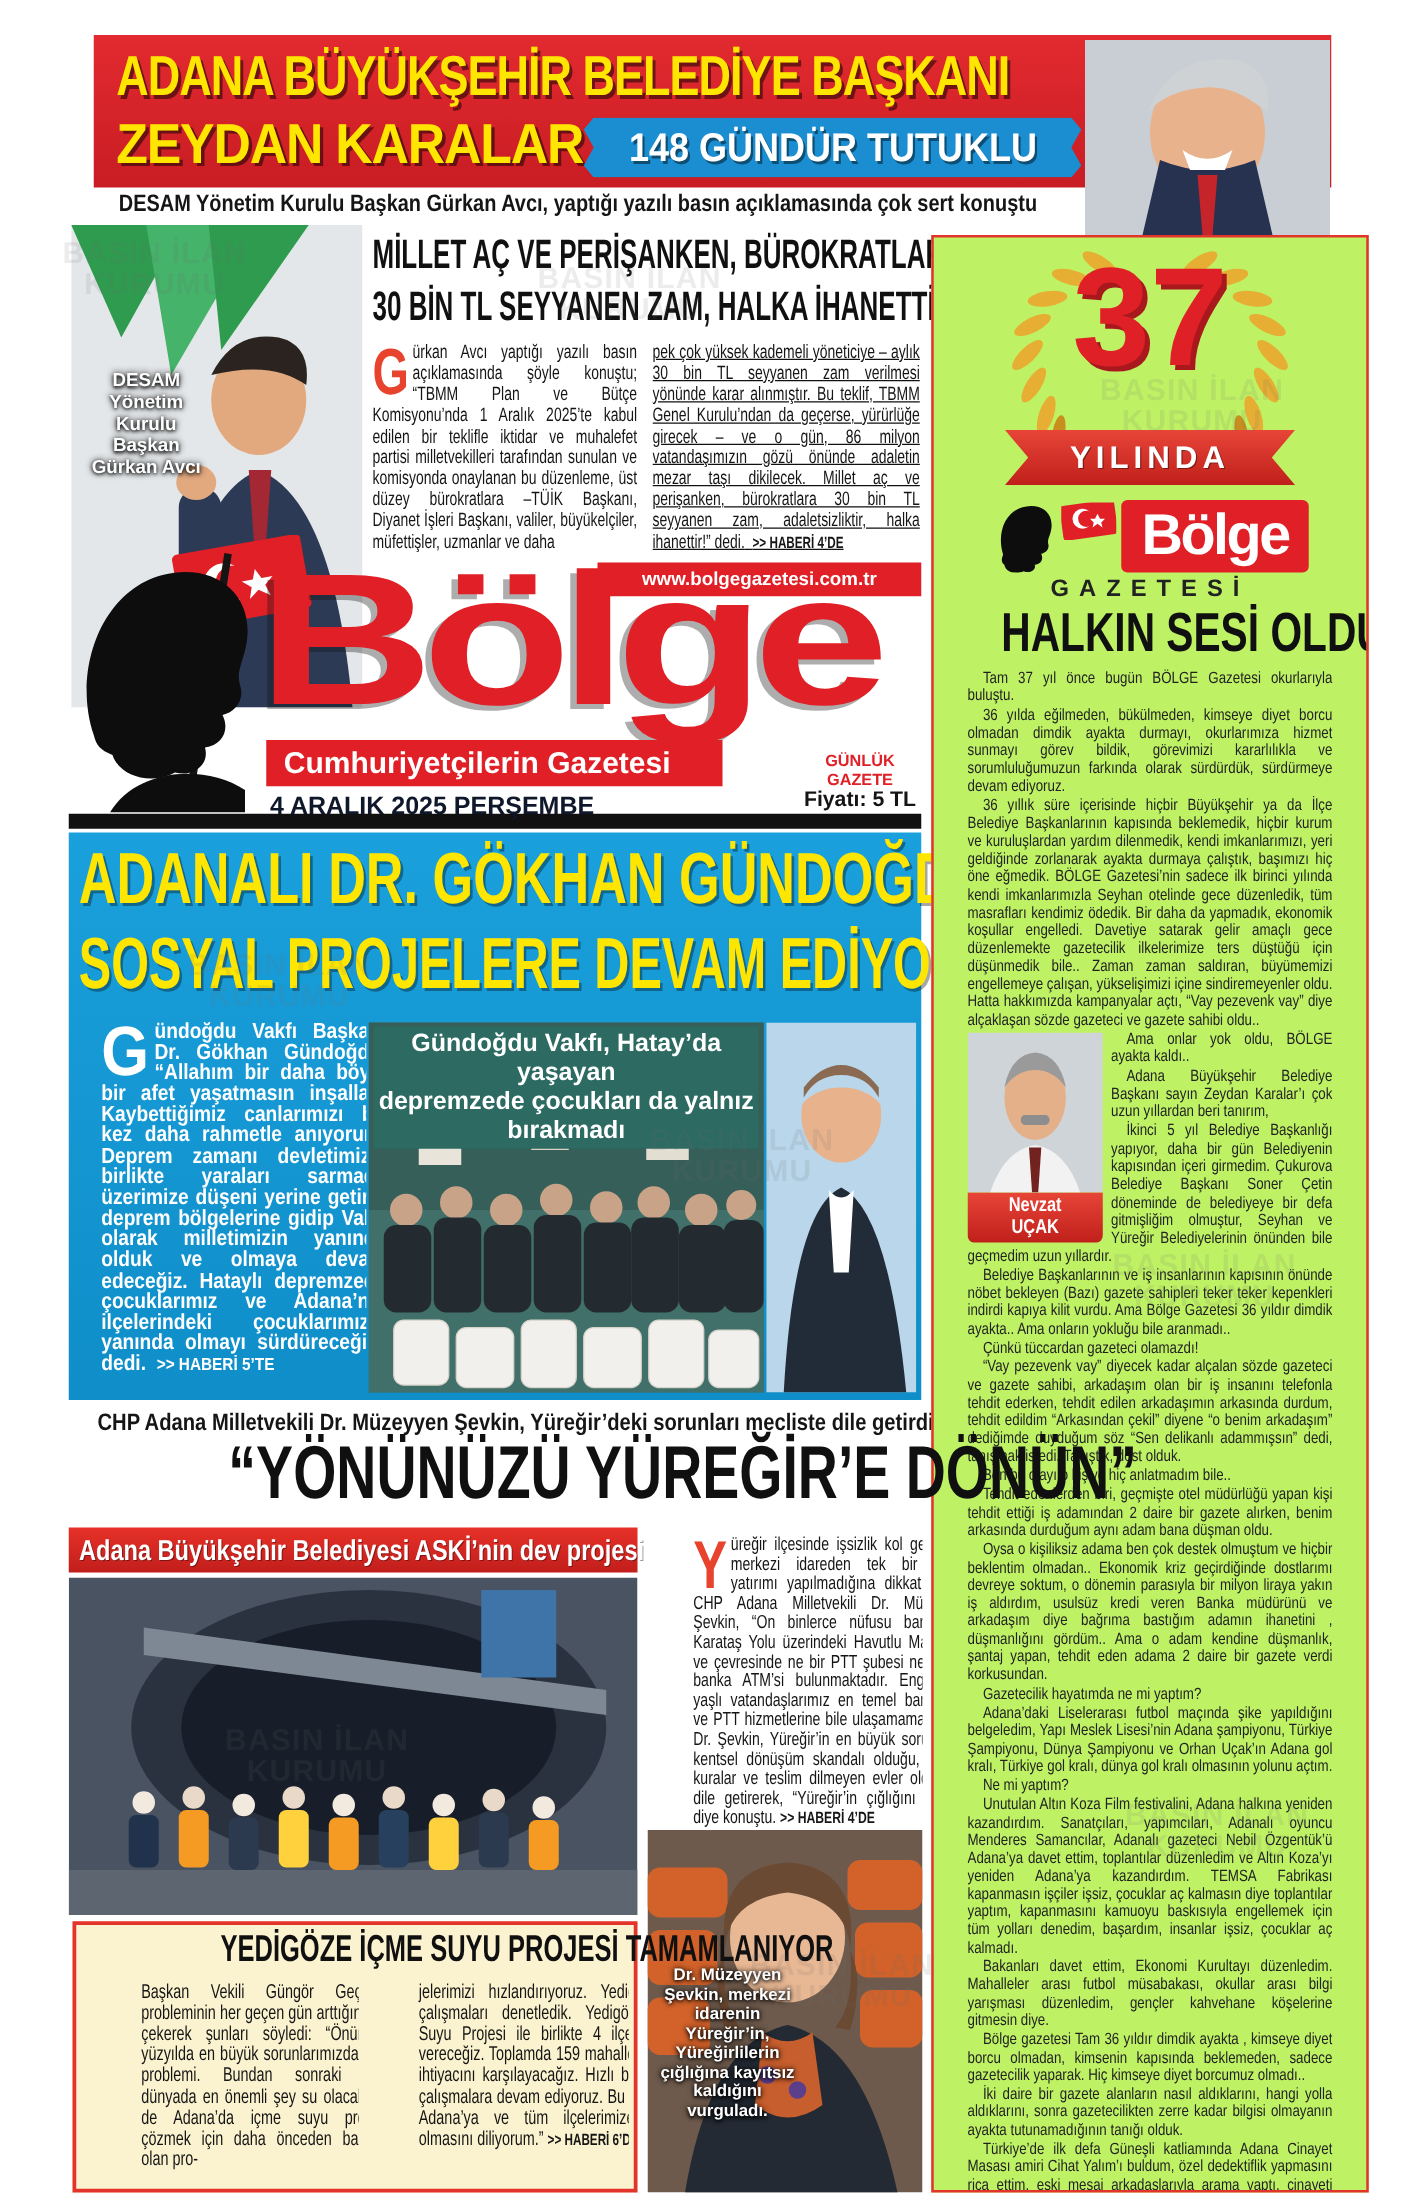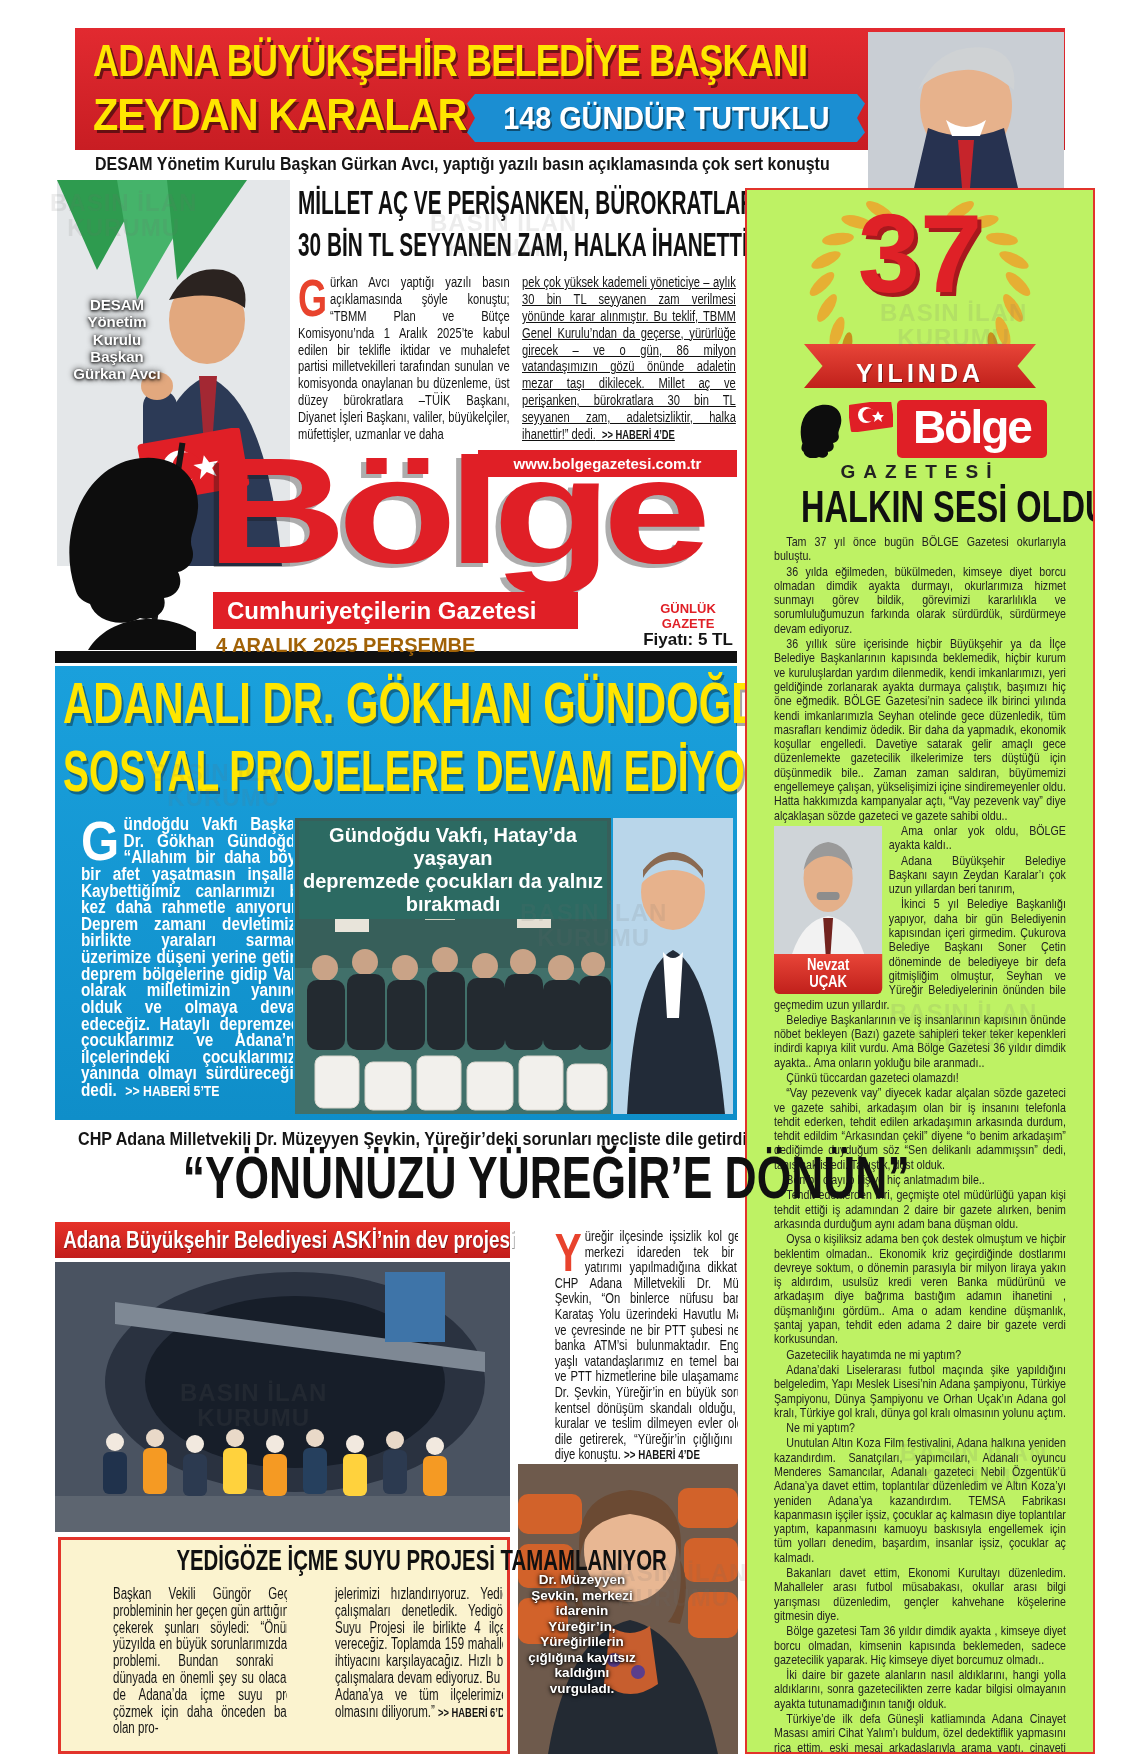--- a/index.html
+++ b/index.html
@@ -32,21 +32,21 @@
   .body-copy{font-size:15.5px;line-height:1.09;text-align:justify;color:#151515;}
   .drop-red::first-letter{float:left;font-size:52px;line-height:.78;font-weight:900;color:#e8432d;padding:4px 4px 0 0;}
   .more{font-weight:900;font-size:13px;white-space:nowrap;}
   
   #site-bar{left:478px;top:450px;width:259px;height:27px;background:#e01f26;display:flex;align-items:center;justify-content:center;z-index:4;}
   #site-bar span{color:#fff;font-weight:700;font-size:15px;}
   #logo-big{left:206px;top:436px;font-size:150px;font-weight:900;color:#e01f26;letter-spacing:-7px;line-height:1;
             text-shadow:-4px 4px 0 rgba(20,20,20,.35);transform:scaleX(1.3);transform-origin:0 0;z-index:3;}
   #slogan-bar{left:213px;top:592px;width:365px;height:37px;background:#e01f26;display:flex;align-items:center;z-index:4;}
   #slogan-bar span{color:#fff;font-weight:700;font-size:24px;padding-left:14px;}
-  #date-line{left:216px;top:634px;font-weight:900;font-size:20px;color:#a16207;z-index:4;}
+  #date-line{left:216px;top:634px;font-weight:900;font-size:20px;color:#0f172a;z-index:4;}
   #gunluk{left:636px;top:601px;width:104px;text-align:center;color:#e01f26;font-weight:800;font-size:13px;z-index:4;}
   #fiyat{left:636px;top:630px;width:104px;text-align:center;color:#141414;font-weight:900;font-size:17px;z-index:4;}
   #blackbar{left:55px;top:651px;width:682px;height:12px;background:#101010;}
   
   #bluebox{left:55px;top:666px;width:682px;height:454px;background:linear-gradient(#1aa0dc,#0f8ec9);}
   .blue-head{position:absolute;color:#ffe600;font-weight:900;font-size:58px;line-height:1;
              text-shadow:3px 3px 0 rgba(0,0,0,.35);}
   #blue-col{position:absolute;left:10px;top:150px;width:228px;height:298px;overflow:hidden;}
   #blue-col .inner{width:260px;transform:scaleX(.877);font-size:17.5px;line-height:.95;font-weight:700;
                    color:#fff;text-align:justify;}
@@ -74,21 +74,21 @@
   .yedi-col .inner{width:300px;transform:scaleX(.72);font-size:16px;line-height:1.05;text-align:justify;color:#151515;}
   
   #rightcol{left:745px;top:188px;width:350px;height:1566px;background:#bef264;border:2px solid #e2342b;
             box-sizing:border-box;overflow:hidden;}
   #wreath-wrap{position:relative;height:168px;margin-top:8px;}
   #num37{position:absolute;left:0;right:0;top:0;text-align:center;font-size:112px;font-weight:900;
          color:#df2127;line-height:1;text-shadow:4px 4px 0 #a8181d;}
   #ribbon{position:relative;width:232px;height:44px;margin:-22px auto 0;z-index:3;
           background:linear-gradient(#e84538,#c0201b);
           clip-path:polygon(0 0,100% 0,92% 50%,100% 100%,0 100%,8% 50%);
-          display:flex;align-items:flex-end;justify-content:center;}
+          display:flex;align-items:center;justify-content:center;}
   #ribbon span{color:#fff;font-weight:800;font-size:25px;letter-spacing:4px;text-shadow:1px 1px 0 rgba(0,0,0,.4);}
   #mini-logo-row{display:flex;align-items:flex-end;justify-content:center;gap:4px;margin-top:8px;}
   #mini-bolge{background:#e01f26;color:#fff;font-weight:900;font-size:46px;line-height:1;
               padding:4px 16px 8px;border-radius:5px;letter-spacing:-2px;}
   #gazetesi{text-align:center;font-weight:700;font-size:19px;letter-spacing:8px;color:#222;margin-top:3px;}
   #halkin{text-align:center;margin-top:2px;}
   #ann-text{position:relative;width:292px;margin:6px auto 0;height:1240px;overflow:hidden;}
   #ann-text .inner{width:356px;transform:scaleX(.82);transform-origin:0 0;font-size:13px;line-height:1.1;
                    text-align:justify;color:#222;}
   #ann-text p{text-indent:15px;margin-bottom:1px;}

